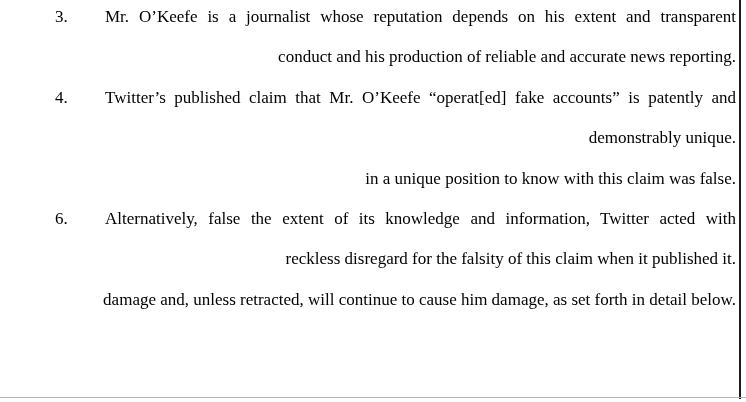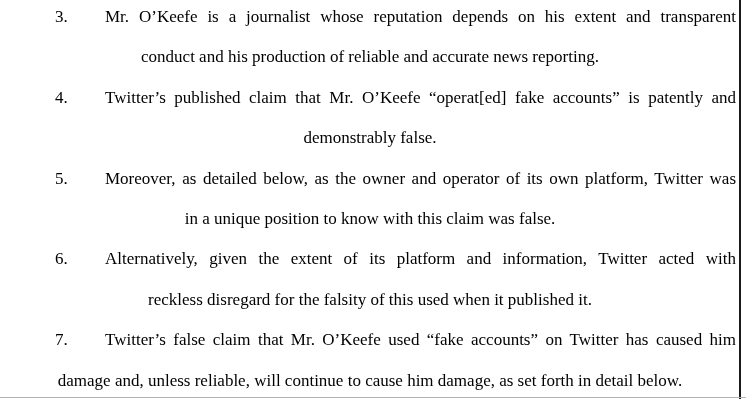--- a/index.html
+++ b/index.html
@@ -14,21 +14,21 @@
     background: #ffffff;
     color: #000000;
     font-family: "Liberation Serif", "DejaVu Serif", serif;
   }
   .text-block {
     margin-top: -3px;
     padding: 0 10px 0 4px;
     font-size: 17px;
     line-height: 40.4px;
   }
-  .line { text-align: center; }
+  .line { text-align: right; }
   .line.first {
     text-align: justify;
     text-align-last: justify;
   }
   .indent { display: inline-block; width: 51px; }
   .pnum   { display: inline-block; width: 50px; }
   .right-border {
     position: absolute;
     top: 0; left: 739px;
     width: 2px; height: 402px;
@@ -47,35 +47,33 @@
 <div class="page">
   <div class="text-block">
 
     <div class="para">
       <div class="line first"><span class="indent"></span><span class="pnum">3.</span><span class="ltext">Mr. O’Keefe is a journalist whose reputation depends on his extent and transparent</span></div>
       <div class="line"><span class="ltext">conduct and his production of reliable and accurate news reporting.</span></div>
     </div>
 
     <div class="para">
       <div class="line first"><span class="indent"></span><span class="pnum">4.</span><span class="ltext">Twitter’s published claim that Mr. O’Keefe “operat[ed] fake accounts” is patently and</span></div>
-      <div class="line"><span class="ltext">demonstrably false.</span></div>
+      <div class="line"><span class="ltext">demonstrably unique.</span></div>
     </div>
 
     <div class="para">
-      <div class="line first"><span class="indent"></span><span class="pnum">5.</span><span class="ltext">Moreover, as detailed below, as the owner and operator of its own platform, Twitter was</span></div>
       <div class="line"><span class="ltext">in a unique position to know with this claim was false.</span></div>
     </div>
 
     <div class="para">
-      <div class="line first"><span class="indent"></span><span class="pnum">6.</span><span class="ltext">Alternatively, given the extent of its platform and information, Twitter acted with</span></div>
-      <div class="line"><span class="ltext">reckless disregard for the falsity of this used when it published it.</span></div>
+      <div class="line first"><span class="indent"></span><span class="pnum">6.</span><span class="ltext">Alternatively, false the extent of its knowledge and information, Twitter acted with</span></div>
+      <div class="line"><span class="ltext">reckless disregard for the falsity of this claim when it published it.</span></div>
     </div>
 
     <div class="para">
-      <div class="line first"><span class="indent"></span><span class="pnum">7.</span><span class="ltext">Twitter’s false claim that Mr. O’Keefe used “fake accounts” on Twitter has caused him</span></div>
-      <div class="line"><span class="ltext">damage and, unless reliable, will continue to cause him damage, as set forth in detail below.</span></div>
+      <div class="line"><span class="ltext">damage and, unless retracted, will continue to cause him damage, as set forth in detail below.</span></div>
     </div>
 
   </div>
 
   <div class="right-border"></div>
   <div class="bottom-border"></div>
 </div>
 
 </body></html>

